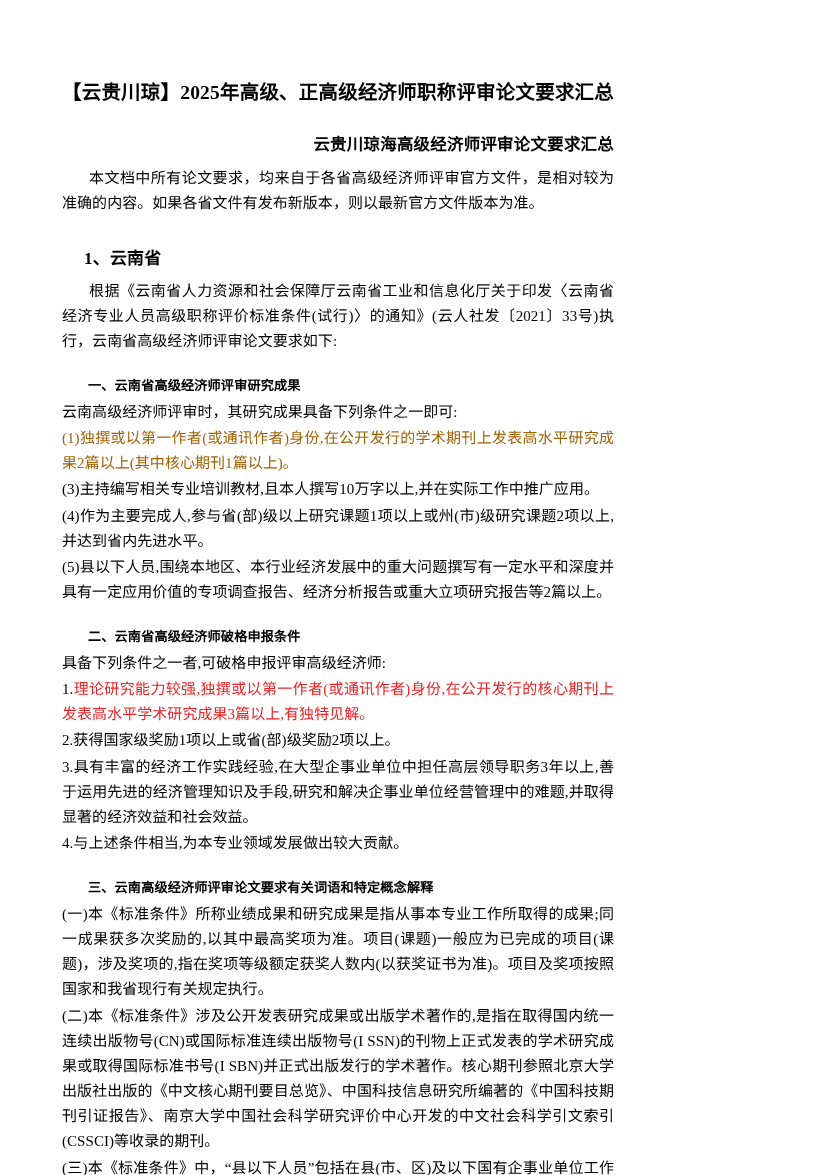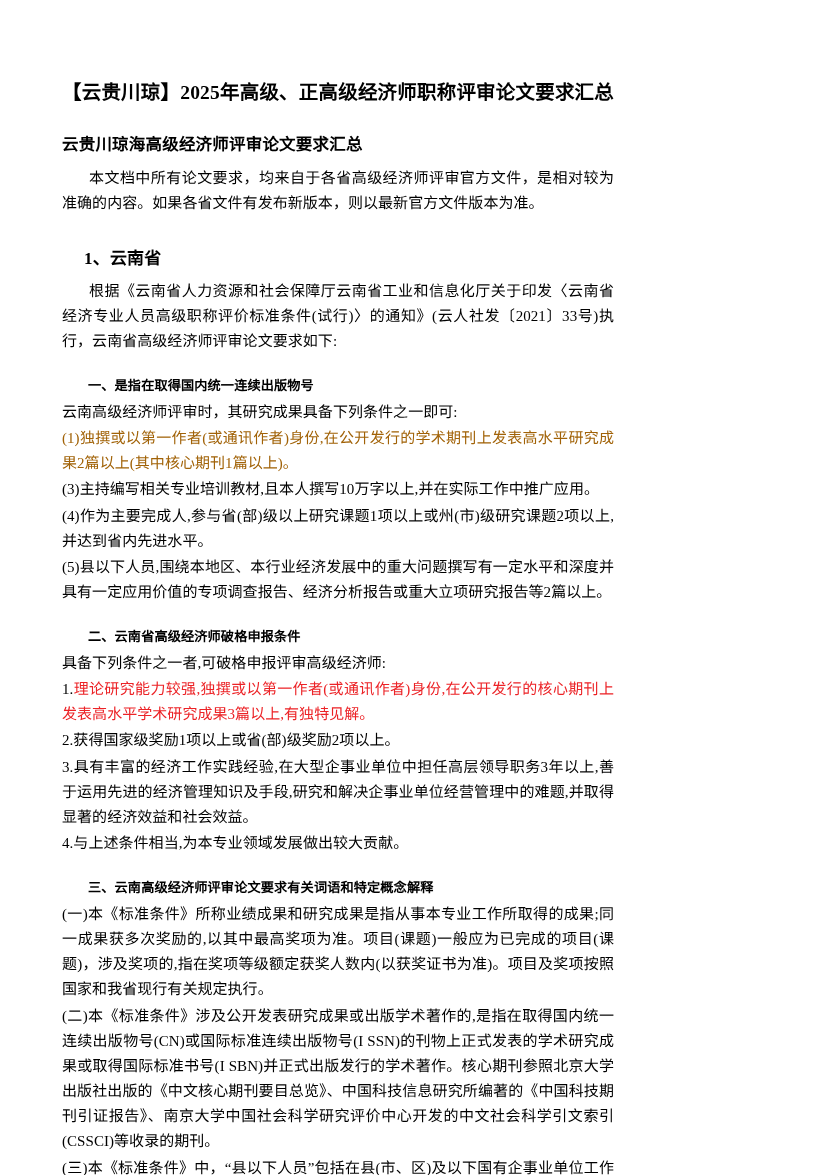--- a/index.html
+++ b/index.html
@@ -30,20 +30,21 @@
     line-height: 1.5;
     margin: 0 0 26px 0;
     letter-spacing: 0.2px;
   }
   .h2 {
     font-size: 16.5px;
     font-weight: bold;
     line-height: 1.5;
     margin: 0 0 8px 0;
     letter-spacing: 0.2px;
+    text-align: right;
   }
   .h3 {
     font-size: 17px;
     font-weight: bold;
     line-height: 1.5;
     margin: 30px 0 7px 0;
     text-indent: 22px;
     letter-spacing: 0.2px;
   }
   .h4 {
@@ -84,21 +85,21 @@
   <h1 class="doc-title">【云贵川琼】2025年高级、正高级经济师职称评审论文要求汇总</h1>
 
   <h2 class="h2">云贵川琼海高级经济师评审论文要求汇总</h2>
 
   <p class="body">本文档中所有论文要求，均来自于各省高级经济师评审官方文件，是相对较为准确的内容。如果各省文件有发布新版本，则以最新官方文件版本为准。</p>
 
   <h3 class="h3">1、云南省</h3>
 
   <p class="body">根据《云南省人力资源和社会保障厅云南省工业和信息化厅关于印发〈云南省经济专业人员高级职称评价标准条件(试行)〉的通知》(云人社发〔2021〕33号)执行，云南省高级经济师评审论文要求如下:</p>
 
-  <h4 class="h4">一、是指在取得国内统一连续出版物号</h4>
+  <h4 class="h4">一、云南省高级经济师评审研究成果</h4>
 
   <p class="body noindent">云南高级经济师评审时，其研究成果具备下列条件之一即可:</p>
 
   <p class="body noindent red-para">(1)独撰或以第一作者(或通讯作者)身份,在公开发行的学术期刊上发表高水平研究成果2篇以上(其中核心期刊1篇以上)。</p>
 
 
   <p class="body noindent">(3)主持编写相关专业培训教材,且本人撰写10万字以上,并在实际工作中推广应用。</p>
 
   <p class="body noindent">(4)作为主要完成人,参与省(部)级以上研究课题1项以上或州(市)级研究课题2项以上,并达到省内先进水平。</p>
 

